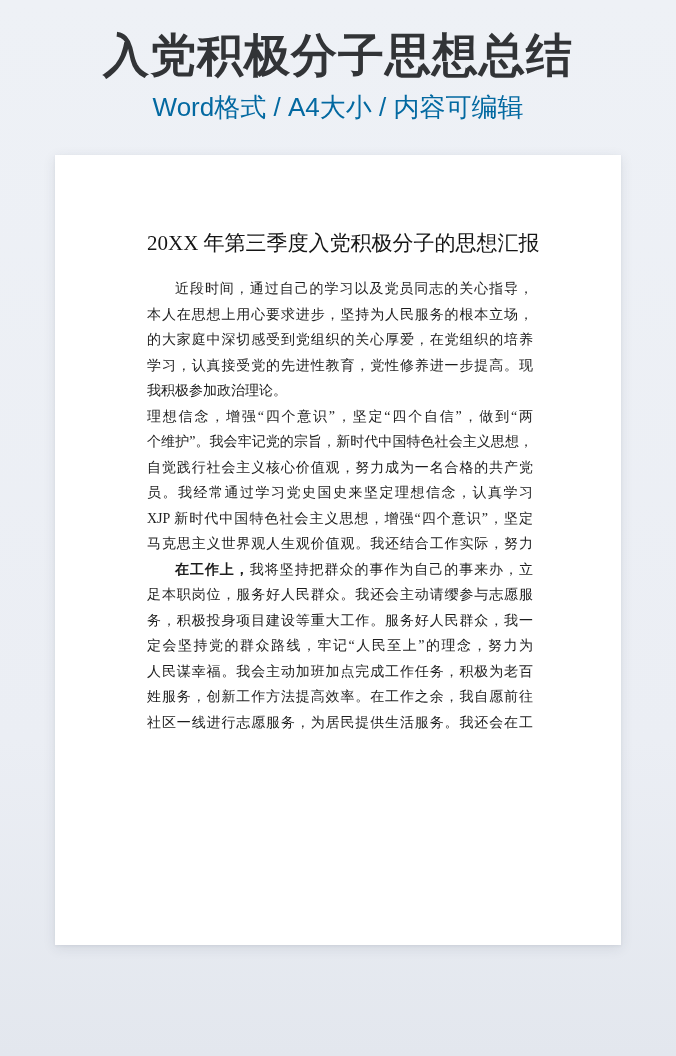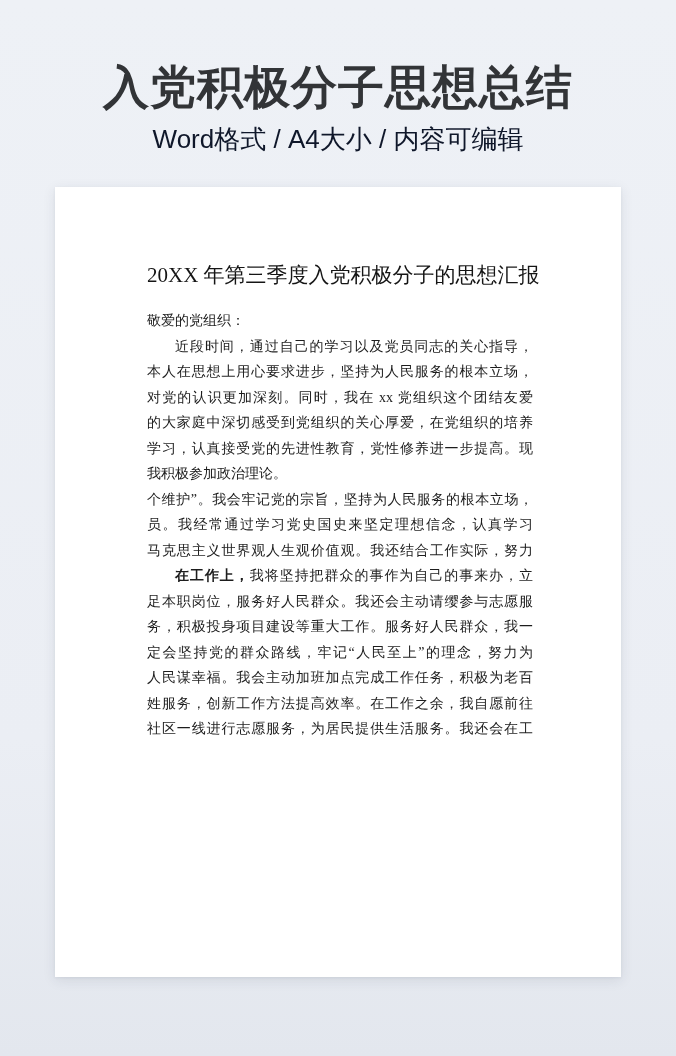--- a/index.html
+++ b/index.html
@@ -3,33 +3,33 @@
 <meta charset="utf-8">
 <style>
   html, body { margin: 0; padding: 0; }
   body {
     width: 676px;
     height: 1056px;
     overflow: hidden;
     background: linear-gradient(180deg, #eef1f6 0%, #ebeef4 70%, #e3e7ee 100%);
     font-family: "Liberation Sans", sans-serif;
   }
-  .banner { padding-top: 64px; text-align: center; }
+  .banner { padding-top: 32px; text-align: center; }
   .banner-title {
     font-size: 46px;
     line-height: 46px;
     font-weight: 800;
     color: #323437;
     letter-spacing: 1px;
   }
   .banner-subtitle {
     margin-top: 14px;
     font-size: 26px;
     line-height: 30px;
-    color: #0f172a;
+    color: #0369a1;
   }
   .page {
     box-sizing: border-box;
     width: 566px;
     height: 790px;
     margin: 33px auto 16px auto;
     background: #ffffff;
     box-shadow: 0 3px 12px rgba(40, 50, 70, 0.10), 0 1px 3px rgba(40, 50, 70, 0.06);
     padding: 72px 88px 0 92px;
     overflow: hidden;
@@ -63,33 +63,34 @@
 <body>
 
 <header class="banner">
   <div class="banner-title">入党积极分子思想总结</div>
   <div class="banner-subtitle">Word格式 / A4大小 / 内容可编辑</div>
 </header>
 
 <main class="page">
   <div class="doc-title">20XX 年第三季度入党积极分子的思想汇报</div>
   <div class="doc-body">
-    <div class="doc-line nofill">敬爱的党组织：</div>
     <div id="doc-paragraphs">
         <div>
           <div class="doc-line indent">近段时间，通过自己的学习以及党员同志的关心指导，</div>
           <div class="doc-line">本人在思想上用心要求进步，坚持为人民服务的根本立场，</div>
-          <div class="doc-line">对党的认识更加深刻。同时，我在 xx 党组织这个团结友爱</div>
           <div class="doc-line">的大家庭中深切感受到党组织的关心厚爱，在党组织的培养</div>
           <div class="doc-line">学习，认真接受党的先进性教育，党性修养进一步提高。现</div>
           <div class="doc-line nofill">我积极参加政治理论。</div>
         </div>
         <div>
-          <div class="doc-line">个维护”。我会牢记党的宗旨，坚持为人民服务的根本立场，</div>
+          <div class="doc-line">理想信念，增强“四个意识”，坚定“四个自信”，做到“两</div>
+          <div class="doc-line">个维护”。我会牢记党的宗旨，新时代中国特色社会主义思想，</div>
+          <div class="doc-line">自觉践行社会主义核心价值观，努力成为一名合格的共产党</div>
           <div class="doc-line">员。我经常通过学习党史国史来坚定理想信念，认真学习</div>
+          <div class="doc-line">XJP 新时代中国特色社会主义思想，增强“四个意识”，坚定</div>
           <div class="doc-line">马克思主义世界观人生观价值观。我还结合工作实际，努力</div>
         </div>
         <div>
           <div class="doc-line indent"><b>在工作上，</b>我将坚持把群众的事作为自己的事来办，立</div>
           <div class="doc-line">足本职岗位，服务好人民群众。我还会主动请缨参与志愿服</div>
           <div class="doc-line">务，积极投身项目建设等重大工作。服务好人民群众，我一</div>
           <div class="doc-line">定会坚持党的群众路线，牢记“人民至上”的理念，努力为</div>
           <div class="doc-line">人民谋幸福。我会主动加班加点完成工作任务，积极为老百</div>
           <div class="doc-line">姓服务，创新工作方法提高效率。在工作之余，我自愿前往</div>
           <div class="doc-line">社区一线进行志愿服务，为居民提供生活服务。我还会在工</div>

